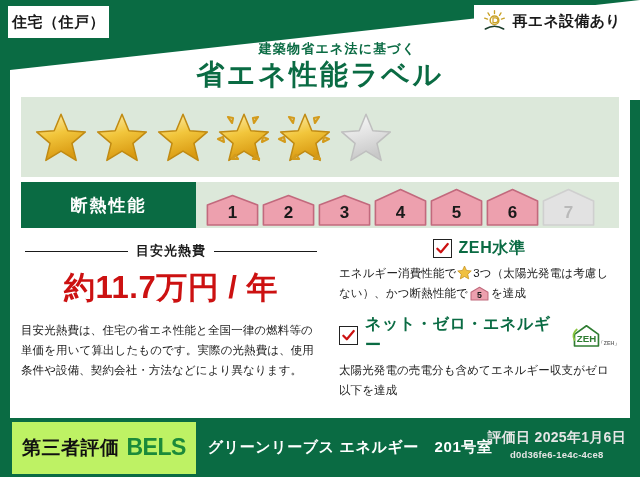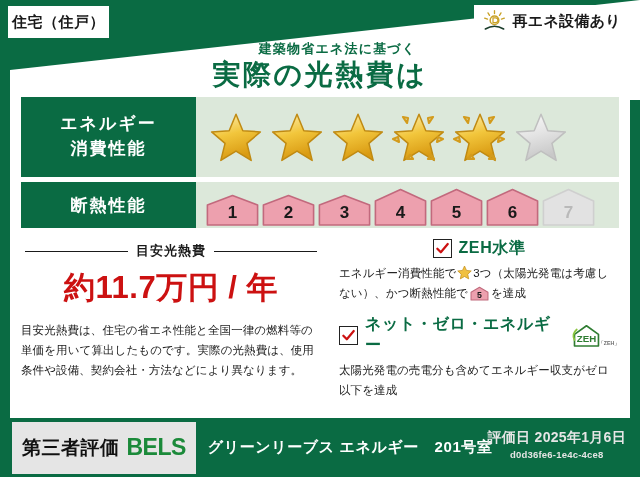--- a/index.html
+++ b/index.html
@@ -134,21 +134,21 @@
   .inline-grade{vertical-align:-4px;margin:0 2px;}
   .zeh-logo{vertical-align:-6px;margin-left:5px;}
   .claim.second{margin-top:11px;}
 
   
   .footer{
     position:absolute;left:0;bottom:0;width:640px;height:59px;z-index:5;
     display:flex;align-items:center;
   }
   .bels-box{
-    margin-left:12px;background:#e5e5e5;height:36px;
+    margin-left:12px;background:#bef264;height:36px;
     display:flex;align-items:center;gap:7px;padding:8px 10px;
   }
   .bels-jp{font-size:19px;font-weight:bold;color:#111;letter-spacing:.5px;}
   .bels-en{font-size:23px;font-weight:bold;color:#1b8a3a;letter-spacing:-.5px;}
   .prop-name{
     color:#ffffff;font-size:15px;font-weight:bold;margin-left:12px;letter-spacing:.6px;
   }
   .eval{
     position:absolute;right:14px;top:11px;text-align:center;color:#e5e5e5;
   }
@@ -179,30 +179,26 @@
       </g>
       <circle cx="15" cy="13.5" r="5.2" fill="none" stroke="#c9a227" stroke-width="1.8"></circle>
       <path d="M13.2 10.6 h3.1 a2.8 2.8 0 0 1 0 5.6 h-3.1 z M13.2 10.6 v5.6" fill="none" stroke="#c9a227" stroke-width="1.5"></path>
       <path d="M4 24 Q15 17.5 26 24" fill="none" stroke="#1a3c2a" stroke-width="1.8" stroke-linecap="round"></path>
     </svg>
     <span class="rb-text">再エネ設備あり</span>
   </div>
 
   <div class="title-wrap">
     <div class="title-sub">建築物省エネ法に基づく</div>
-    <div class="title-main">実際の光熱費は</div>
+    <div class="title-main">省エネ性能ラベル</div>
   </div>
 
   <div class="card">
 
     <div class="perf-row r1">
-      <div class="perf-label">
-        <span>エネルギー</span>
-        <span>消費性能</span>
-      </div>
       <div class="perf-value">
 
 
         <div class="stars" id="stars">
             <div class="star-slot">
               <svg viewBox="0 0 48 46" width="52" height="50">
                 <defs>
                   <linearGradient id="sg1" x1="0" y1="0" x2="0.3" y2="1">
                     <stop offset="0%" stop-color="#fdf0b8"></stop>
                     <stop offset="50%" stop-color="#f2c63c"></stop>

